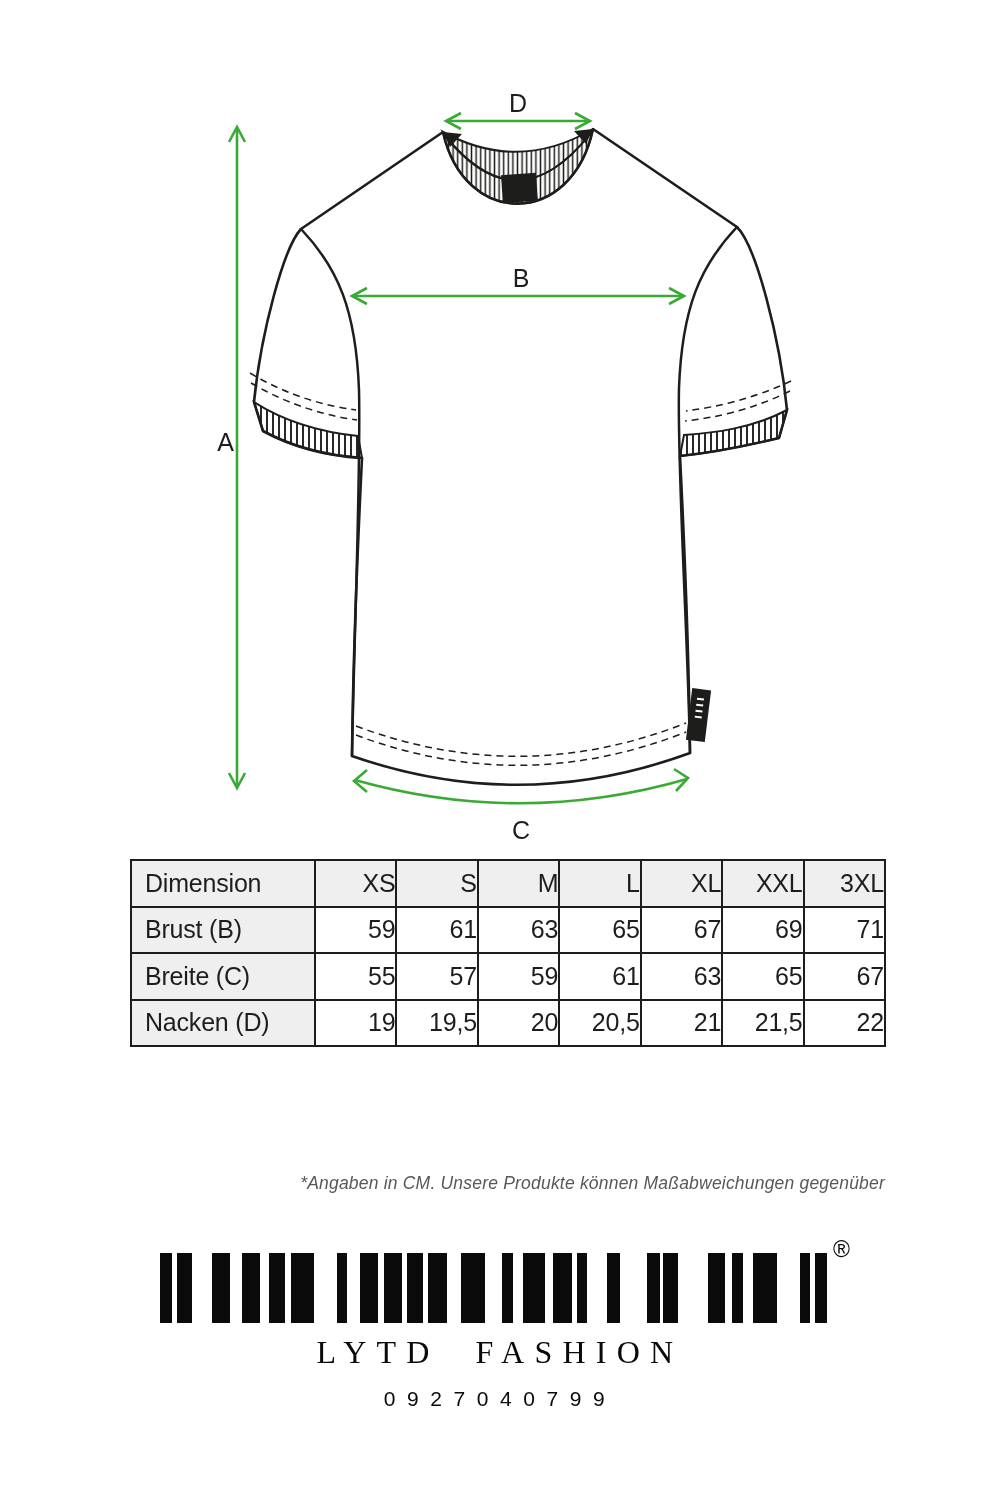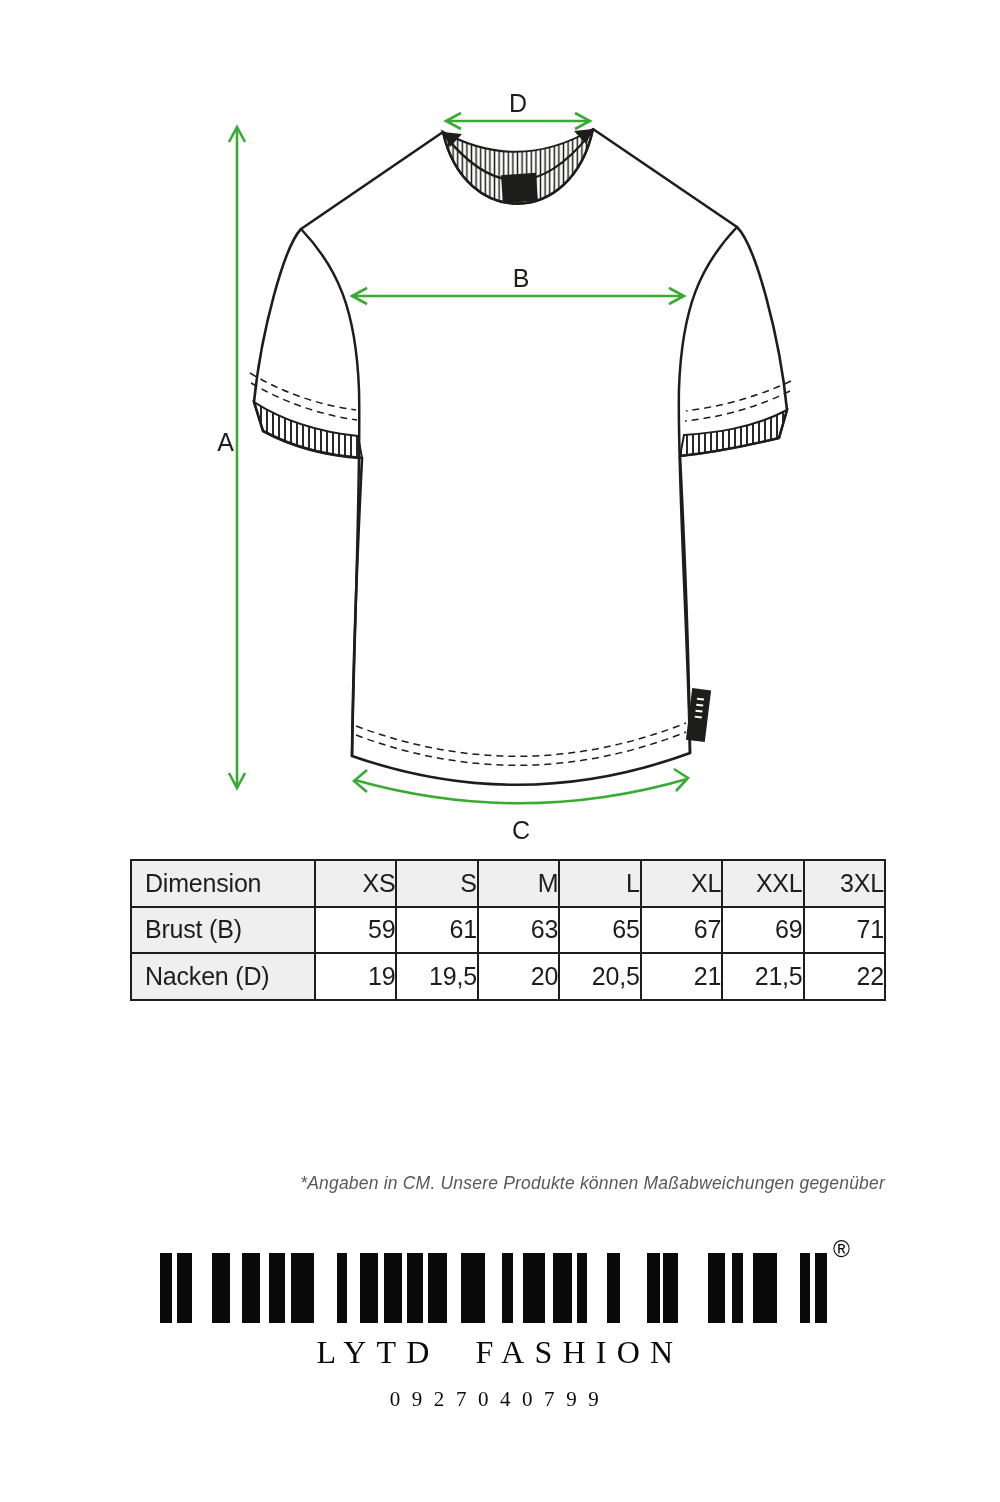--- a/index.html
+++ b/index.html
@@ -51,21 +51,21 @@
   .barcode .bar{position:absolute;top:0;height:70px;background:#0a0a0a;}
   .reg-mark{position:absolute;left:833px;top:1236px;font-size:23px;color:#0a0a0a;
     font-family:"Liberation Sans",sans-serif;font-weight:400;}
   .brand{
     position:absolute;left:0;top:1334px;width:1000px;text-align:center;
     font-family:"Liberation Serif",serif;font-size:32px;font-weight:400;color:#0a0a0a;
     letter-spacing:0.32em;word-spacing:0.55em;white-space:nowrap;
   }
   .code-number{
     position:absolute;left:0;top:1387px;width:1000px;text-align:center;
-    font-family:Liberation Serif, serif;font-size:21px;color:#0a0a0a;
+    font-family:Liberation Sans, sans-serif;font-size:21px;color:#0a0a0a;
     letter-spacing:0.55em;white-space:nowrap;
   }
 </style>
 </head>
 <body>
 
 <svg id="diagram" width="1000" height="852" viewBox="0 0 1000 852" aria-hidden="true">
   <defs>
     <pattern id="rib1" width="4.6" height="10" patternUnits="userSpaceOnUse">
       <path d="M2.3,0 V10" stroke="#1d1d1b" stroke-width="1.5"></path>
@@ -165,20 +165,30 @@
   <tbody>
       <tr>
         <th class="dim-col">Brust (B)</th>
         <td>59</td>
         <td>61</td>
         <td>63</td>
         <td>65</td>
         <td>67</td>
         <td>69</td>
         <td>71</td>
+      </tr>
+      <tr>
+        <th class="dim-col">Breite (C)</th>
+        <td>55</td>
+        <td>57</td>
+        <td>59</td>
+        <td>61</td>
+        <td>63</td>
+        <td>65</td>
+        <td>67</td>
       </tr>
       <tr>
         <th class="dim-col">Nacken (D)</th>
         <td>19</td>
         <td>19,5</td>
         <td>20</td>
         <td>20,5</td>
         <td>21</td>
         <td>21,5</td>
         <td>22</td>

